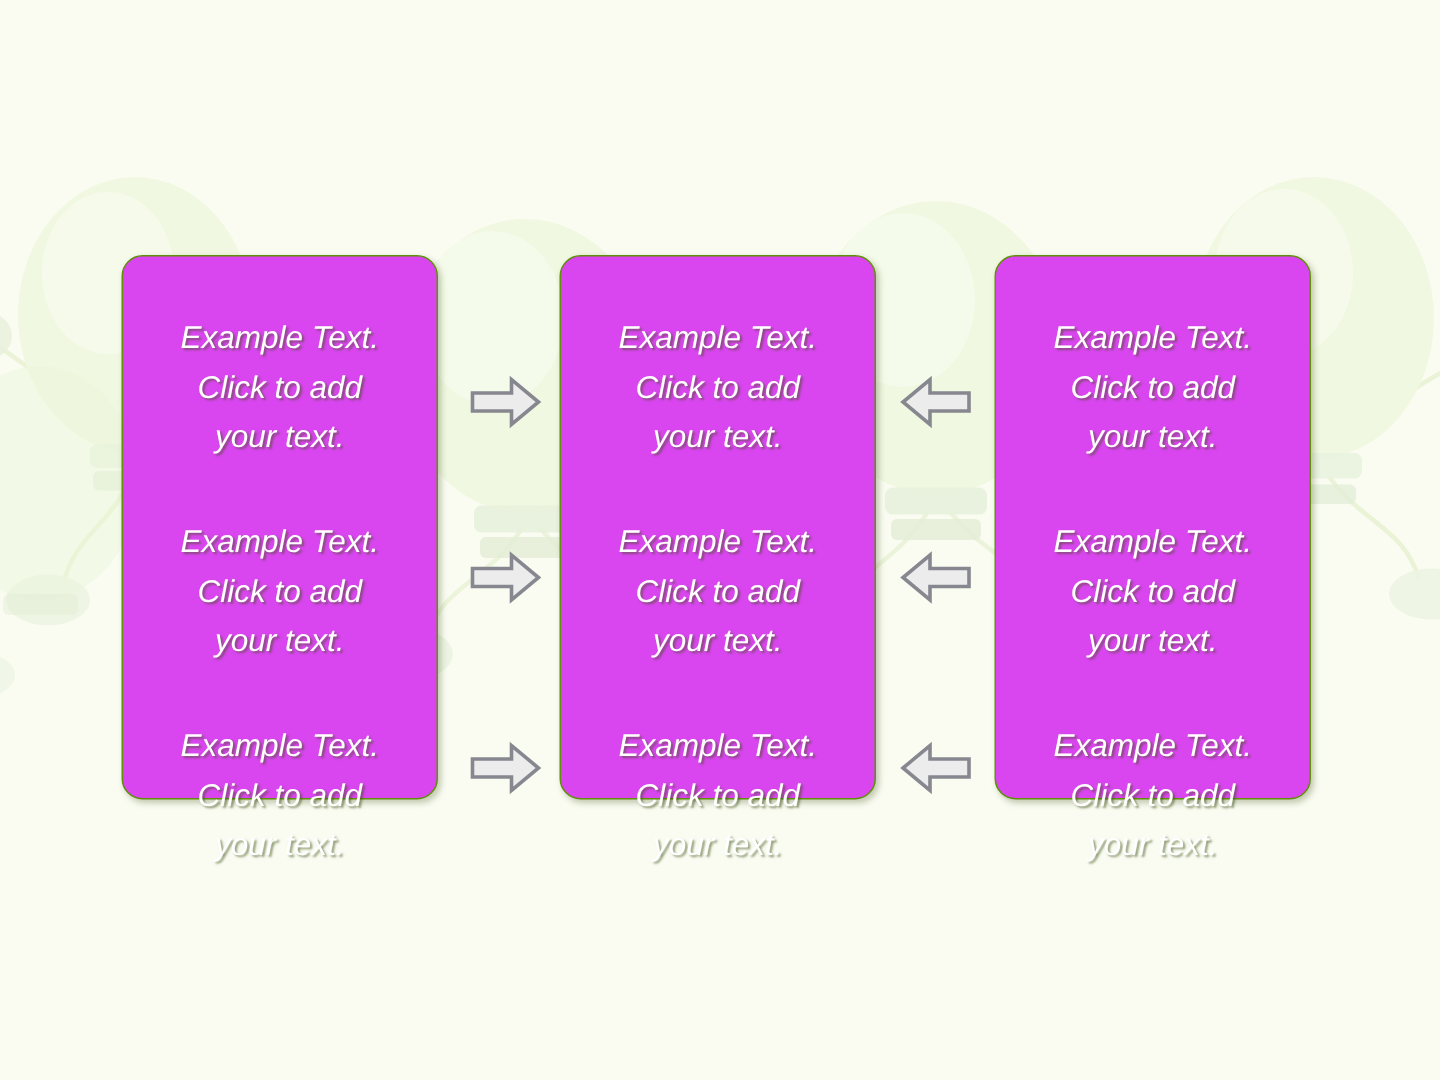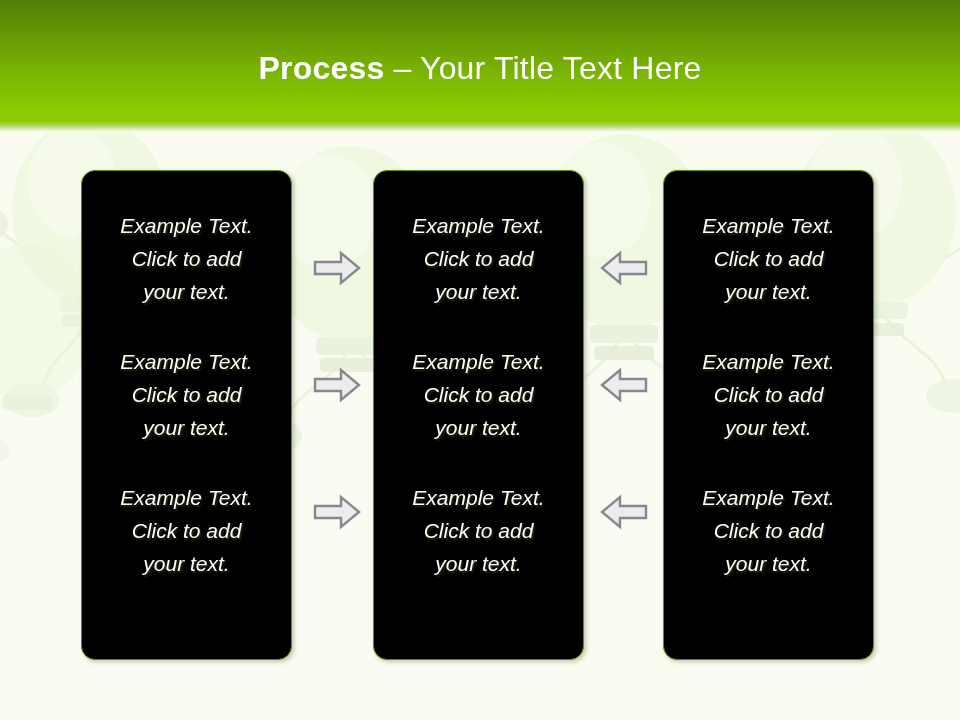--- a/index.html
+++ b/index.html
@@ -60,24 +60,24 @@
     white-space: pre;
   }
   #header-title .strong { font-weight: bold; }
   #header-title .light  { font-weight: normal; }
 
   
   .proc-box {
     position: absolute;
     top: 170px;
     width: 211px;
-    height: 490px;
+    height: 363px;
     box-sizing: border-box;
     border-radius: 14px;
-    background: #000000;
+    background: #d946ef;
     border: 1px solid #5f8f0d;
     box-shadow: 2px 2px 4px rgba(70, 90, 30, 0.32);
   }
   .proc-box .inner {
     position: absolute;
     left: 6px;
     right: 6px;
     top: 38px;
   }
   .txt-block {
@@ -163,23 +163,20 @@
     </svg>
 
     <svg class="bulb" style="left:-74px; top:120px;" width="200" height="260" viewBox="0 0 200 260">
       <ellipse cx="100" cy="92" rx="66" ry="78" fill="#eaf5d8" opacity="0.8"></ellipse>
       <rect x="76" y="166" width="50" height="14" rx="4" fill="#dfebd2" opacity="0.8"></rect>
       <ellipse cx="60" cy="220" rx="24" ry="15" fill="#e6f1dc" opacity="0.85"></ellipse>
     </svg>
 
   </div>
 
-  <div id="header">
-    <div id="header-title"><span class="strong">Process</span><span class="light"> – Your Title Text Here</span></div>
-  </div>
 
   <div class="proc-box" style="left:81px;">
     <div class="inner">
       <div class="txt-block">Example Text.
 Click  to add
 your text.</div>
       <div class="txt-gap"></div>
       <div class="txt-block">Example Text.
 Click  to add
 your text.</div>

